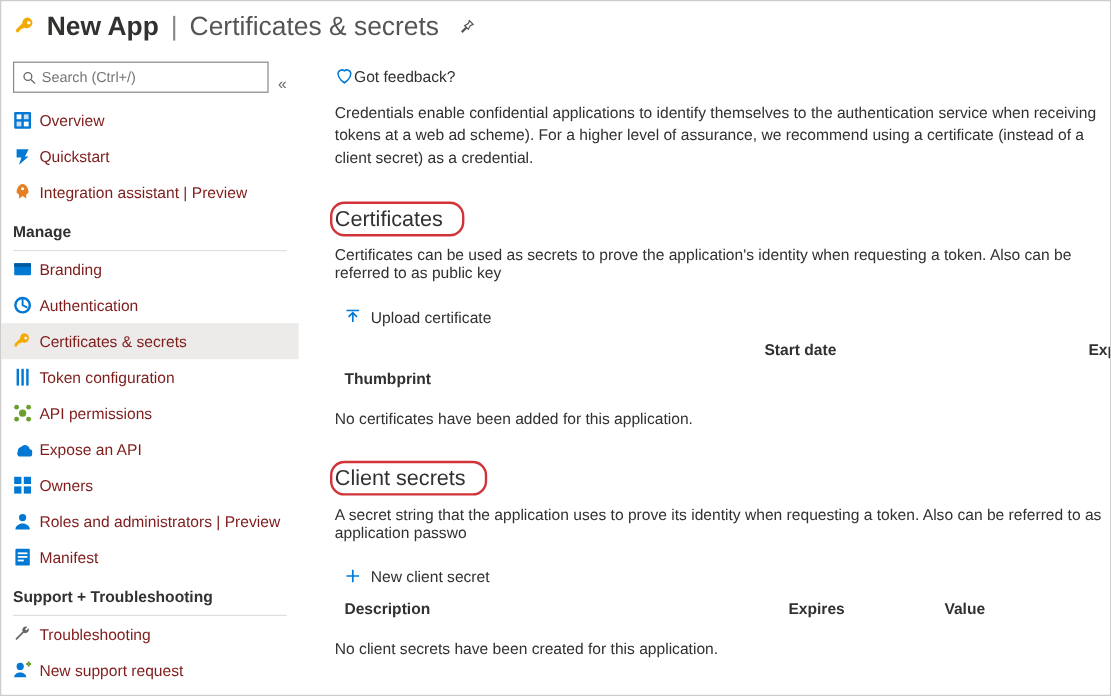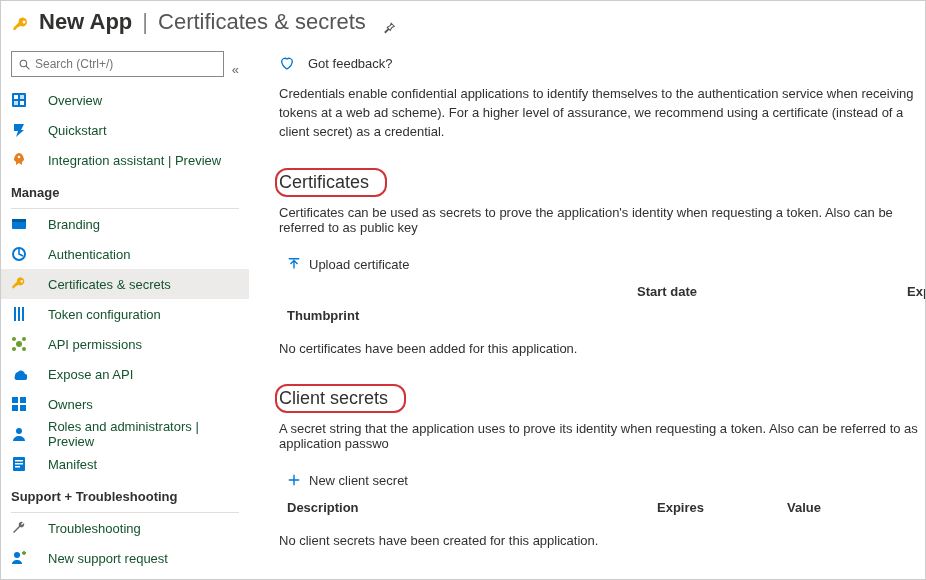--- a/index.html
+++ b/index.html
@@ -8,21 +8,21 @@
     font-size: 13px;
     color: #323130;
     background: #fff;
     width: 926px;
     height: 580px;
     overflow: hidden;
     border: 1px solid #ccc;
   }
   .header {
     display: flex;
-    align-items: flex-end;
+    align-items: center;
     padding: 8px 14px 8px 10px;
     gap: 8px;
   }
   .header .title-app {
     font-size: 22px;
     font-weight: 600;
     color: #323130;
   }
   .header .title-sep {
     font-size: 22px;
@@ -95,43 +95,43 @@
   .nav-divider {
     border: none;
     border-top: 1px solid #e1dfdd;
     margin: 2px 10px 0 10px;
   }
   .nav-item {
     display: flex;
     align-items: center;
     height: 30px;
     padding: 0 10px;
-    gap: 21px;
+    gap: 6px;
     cursor: pointer;
-    color: #14532d;
+    color: #7f1d1d;
   }
   .nav-item.selected { background: #edebe9; }
   .nav-icon {
     width: 16px;
     height: 16px;
     display: inline-flex;
     align-items: center;
     justify-content: center;
     flex-shrink: 0;
   }
   .nav-label { font-size: 13px; }
   .main {
     flex: 1;
     padding: 6px 0 10px 30px;
     overflow: hidden;
   }
   .feedback-row {
     display: flex;
     align-items: center;
-    gap: 13px;
+    gap: 0;
     padding: 6px 0 14px 0;
     color: #323130;
     cursor: pointer;
   }
   .feedback-row .heart-icon { color: #0078d4; }
   .intro-text {
     font-size: 13px;
     color: #323130;
     line-height: 1.45;
     padding-right: 4px;

